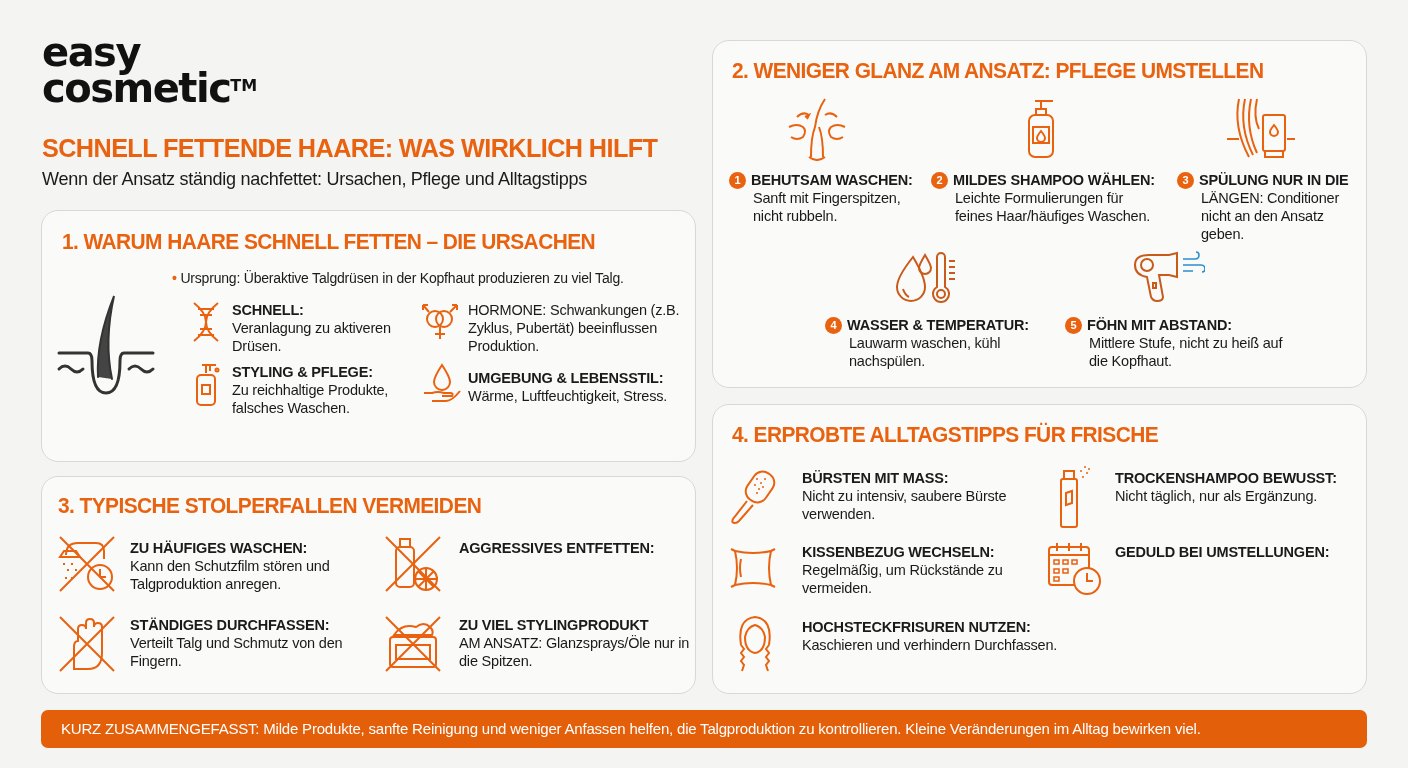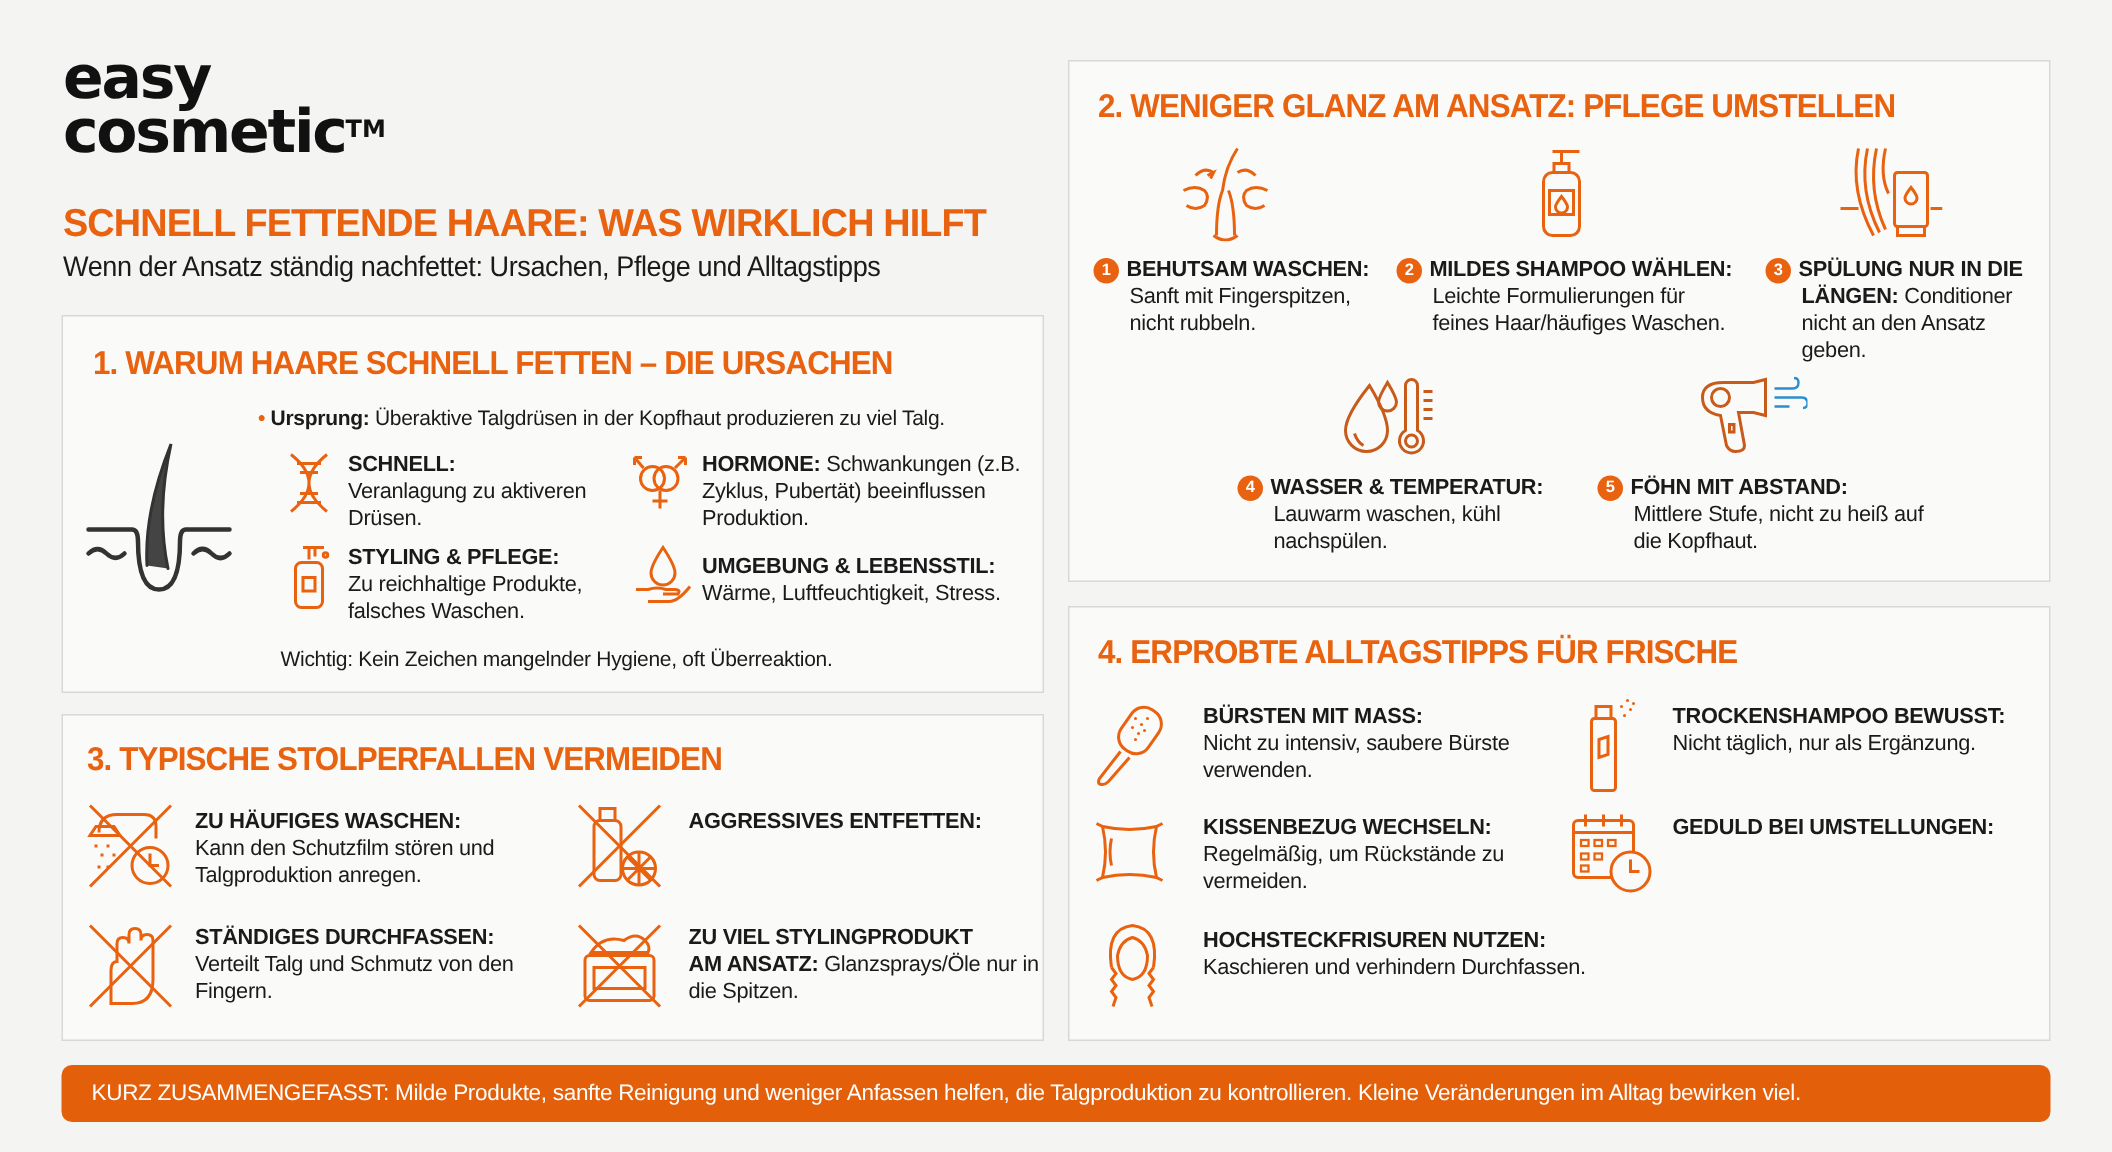--- a/index.html
+++ b/index.html
@@ -2,24 +2,24 @@
 <html><head>
 <meta charset="utf-8">
 <style>
   *{box-sizing:border-box;margin:0;padding:0}
   body{width:1408px;height:768px;background:#f4f4f3;font-family:"Liberation Sans",sans-serif;color:#1a1a1a;position:relative;overflow:hidden}
   .abs{position:absolute}
   .logo{left:42px;top:34px;font-family:"DejaVu Sans",sans-serif;font-weight:bold;font-size:40px;line-height:36px;letter-spacing:-1.5px;color:#111}
   .logo sup{font-size:16px;letter-spacing:0;vertical-align:top;position:relative;top:-2px}
   .main-title{left:42px;top:133px;font-size:26px;font-weight:bold;color:#e8620f;letter-spacing:-0.6px;transform:scaleX(0.97);transform-origin:left}
   .subtitle{left:42px;top:168px;font-size:19px;color:#1a1a1a;letter-spacing:-0.3px;transform:scaleX(0.95);transform-origin:left}
-  .card{position:absolute;background:#fafaf9;border:1px solid #d8d8d6;border-radius:0}
+  .card{position:absolute;background:#fafaf9;border:1px solid #d8d8d6;border-radius:17px}
   .sec-title{position:absolute;font-size:22px;font-weight:bold;color:#e8620f;letter-spacing:-0.6px;white-space:nowrap;transform:scaleX(0.95);transform-origin:left}
   .txt{position:absolute;font-size:14.5px;line-height:18px;color:#1a1a1a;letter-spacing:-0.2px}
-  .txt b{font-weight:bold}
+  .txt b{font-weight:normal}
   .lbl{font-weight:bold;display:block}
   .icon{position:absolute}
   .icon svg{width:100%;height:100%;display:block}
   .num{display:inline-block;width:17px;height:17px;border-radius:50%;background:#e8620f;color:#fff;font-size:11px;font-weight:bold;text-align:center;line-height:17px;margin-right:5px;vertical-align:1px}
   .banner{position:absolute;left:41px;top:710px;width:1326px;height:38px;background:#e35f0a;border-radius:7px;color:#fff;font-size:15px;line-height:38px;padding-left:20px;letter-spacing:-0.2px;white-space:nowrap}
   .banner b{font-weight:normal}
 </style>
 </head>
 <body>
 
@@ -80,21 +80,20 @@
   <div class="icon" style="left:380px;top:150px;width:40px;height:44px">
     <svg viewBox="0 0 40 44" fill="none" stroke="#e8620f" stroke-width="2">
         <path d="M20 4 Q12 16 12 21 A8 8 0 0 0 28 21 Q28 16 20 4Z"></path>
         <path d="M2 32 H10 Q16 30 22 32 H28 Q32 32 30 35 H20 M10 40 H24 Q30 40 38 30"></path>
       </svg>
   </div>
   <div class="txt" style="left:426px;top:158px;width:230px">
     <span class="lbl">UMGEBUNG &amp; LEBENSSTIL:</span><span>Wärme, Luftfeuchtigkeit, Stress.</span>
   </div>
 
-  <div class="txt" style="left:145px;top:219px;font-size:14px">Wichtig: Kein Zeichen mangelnder Hygiene, oft Überreaktion.</div>
 </div>
 
 <div class="card" style="left:41px;top:476px;width:655px;height:218px">
   <div class="sec-title" style="left:16px;top:16px">3. TYPISCHE STOLPERFALLEN VERMEIDEN</div>
 
   <div class="icon" style="left:14px;top:56px;width:62px;height:62px">
     <svg viewBox="0 0 62 62" fill="none" stroke="#e8620f" stroke-width="2">
         <path d="M10 22 Q10 10 22 10 H40 Q48 10 48 18 V26"></path>
         <path d="M4 24 H24 L20 18 H8Z"></path>
         <path d="M8 30 v2 M12 36 v2 M16 30 v2 M20 36 v2 M10 44 v2 M16 44 v2"></path>

